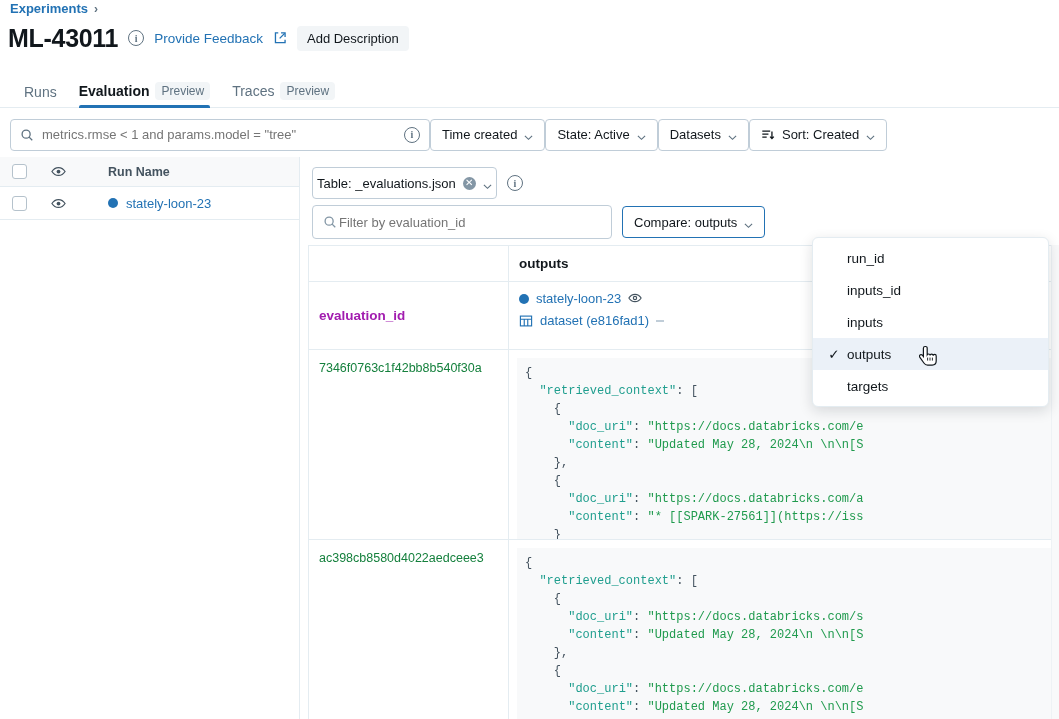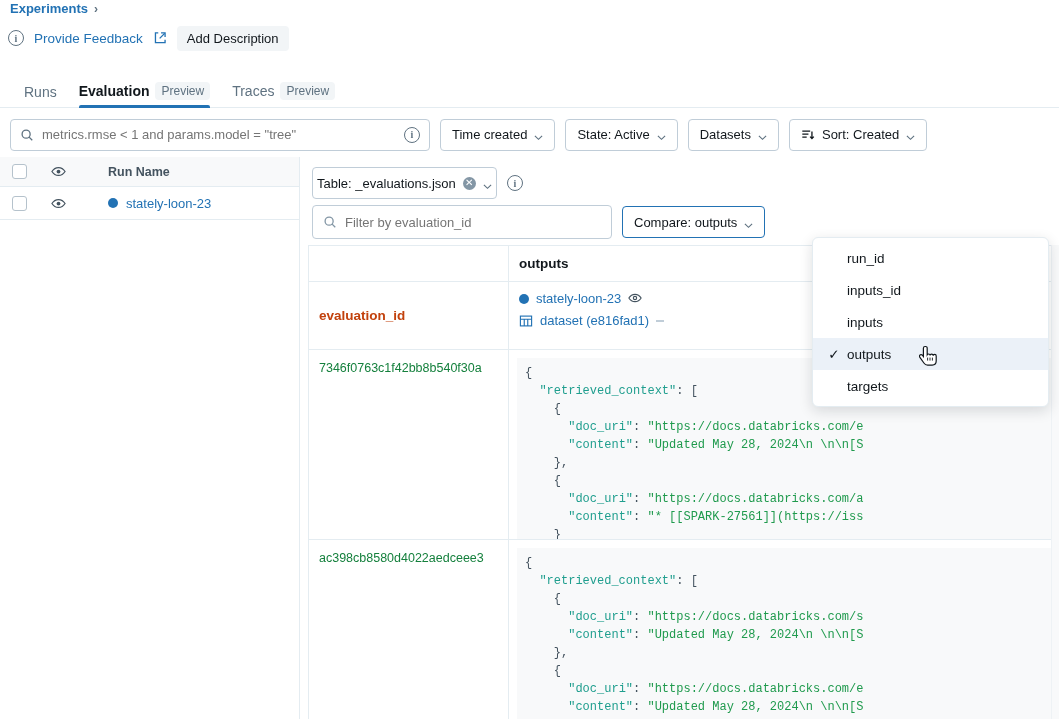--- a/index.html
+++ b/index.html
@@ -69,21 +69,21 @@
     height: 3px; background: #2272b4; border-radius: 2px 2px 0 0;
   }
   .pill {
     background: #f2f5f7; color: #5f7281; border-radius: 4px;
     font-size: 12px; padding: 2px 6px; font-weight: 400;
   }
 
   
   .filterbar {
     position: absolute; left: 0; top: 112px; width: 1059px; height: 45px;
-    display: flex; align-items: center; gap: 10px; padding: 0 10px;
+    display: flex; align-items: center; padding: 0 10px;
   }
   .search-box {
     width: 420px; height: 32px; border: 1px solid #c0cdd8; border-radius: 4px;
     display: flex; align-items: center; gap: 8px; padding: 0 9px;
     background: #fff;
   }
   .search-box .txt {
     flex: 1; font-size: 13px; color: #5f7281; border: none; outline: none;
     background: transparent; font-family: "Liberation Sans", sans-serif;
     padding: 0;
@@ -137,21 +137,21 @@
     font-size: 13px; color: #11171c; cursor: pointer;
   }
   .xcircle {
     width: 13px; height: 13px; border-radius: 50%; background: #8396a5;
     display: inline-flex; align-items: center; justify-content: center;
     color: #fff; font-size: 10px; line-height: 1; cursor: pointer; flex: none;
     font-family: "Liberation Sans", sans-serif;
   }
   .filter-input {
     width: 300px; height: 32px; border: 1px solid #c0cdd8; border-radius: 4px;
-    display: flex; align-items: center; gap: 8px; padding: 16px 10px; background: #fff;
+    display: flex; align-items: center; gap: 2px; padding: 16px 10px; background: #fff;
   }
   .filter-input .txt {
     flex: 1; font-size: 13px; color: #8396a5; border: none; outline: none;
     background: transparent; font-family: "Liberation Sans", sans-serif; padding: 0;
   }
 
   
   .dtable {
     position: absolute; left: 8px; top: 88px; right: 0; bottom: 0;
     border-top: 1px solid #e4ecf1; border-left: 1px solid #e4ecf1;
@@ -161,21 +161,21 @@
   .dt-c1 { width: 200px; border-right: 1px solid #e4ecf1; padding: 12px 10px; overflow: hidden; }
   .dt-c2 { flex: 1; padding: 0; overflow: hidden; }
   .dt-head { height: 36px; }
   .dt-head .dt-c1 { padding: 0; }
   .dt-head .dt-c2 {
     font-size: 13.5px; font-weight: 700; color: #11171c;
     display: flex; align-items: center; padding-left: 10px;
   }
   .dt-meta { height: 68px; }
   .dt-meta .dt-c1 {
-    font-size: 13.5px; font-weight: 700; color: #c2410c;
+    font-size: 13.5px; font-weight: 700; color: #a21caf;
     display: flex; align-items: center;
   }
   .dt-meta .dt-c2 { padding: 9px 10px; display: flex; flex-direction: column; gap: 7px; }
   .meta-line { display: flex; align-items: center; gap: 7px; font-size: 13px; }
   .meta-link { color: #2272b4; cursor: pointer; }
   .tbl-ico { width: 14px; height: 14px; flex: none; }
   .dash { width: 8px; height: 2px; background: #c0cdd8; display: inline-block; }
 
   .dt-data .dt-c1 {
     font-size: 12.5px; color: #15803d; white-space: nowrap;
@@ -220,20 +220,21 @@
 <body>
 
 <div class="page">
 
   <div class="breadcrumb">
     <span class="crumb-link">Experiments</span>
     <span class="crumb-sep">›</span>
   </div>
 
   <div class="title-row">
+    <span class="page-title">ML-43011</span>
     <span class="icon-info">i</span>
     <span class="feedback-link">Provide Feedback</span>
     <span class="ext-icon">
       <svg viewBox="0 0 16 16" width="14" height="14">
           <path d="M6 2.2h-3.2v11h11V10" fill="none" stroke="#2272b4" stroke-width="1.5"></path>
           <path d="M9.2 2.2h4.6v4.6" fill="none" stroke="#2272b4" stroke-width="1.5"></path>
           <path d="M13.3 2.7L7.6 8.4" fill="none" stroke="#2272b4" stroke-width="1.5"></path>
         </svg>
     </span>
     <button class="btn-desc">Add Description</button>

